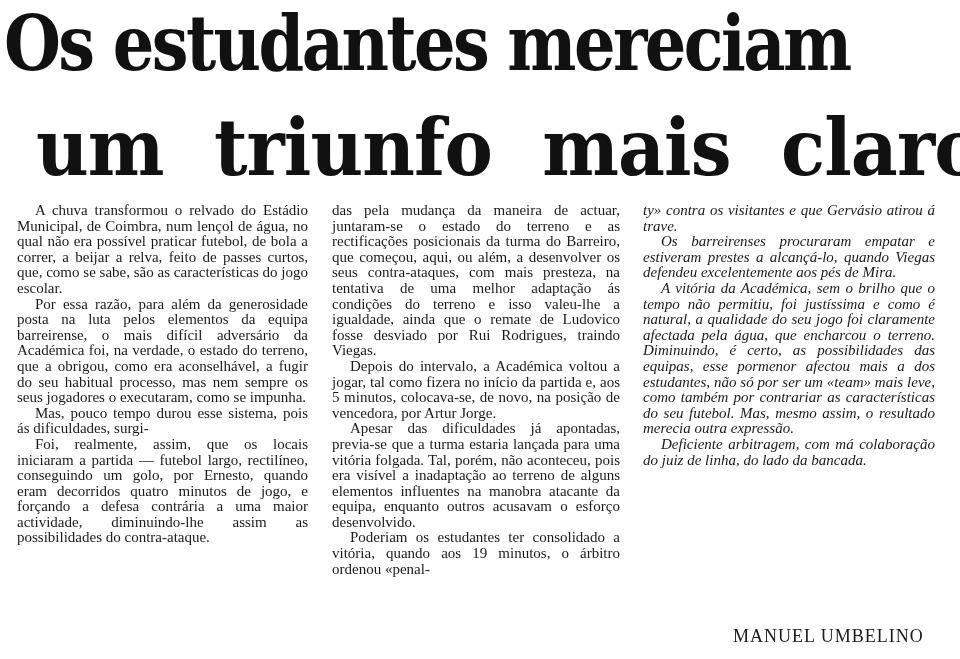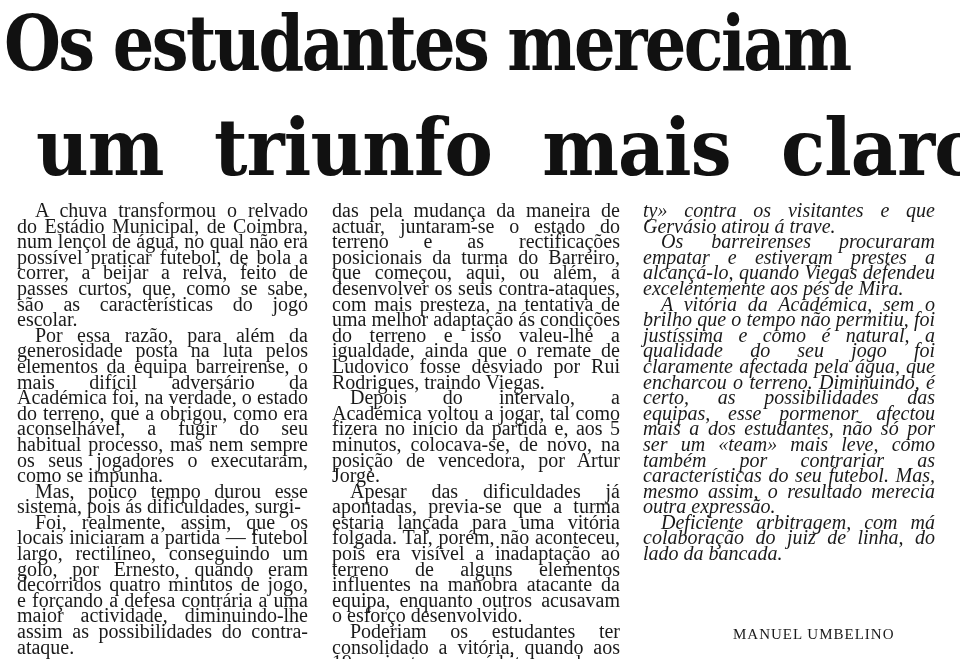--- a/index.html
+++ b/index.html
@@ -1,26 +1,26 @@
 <!DOCTYPE html>
 <html><head>
 <meta charset="utf-8">
 <style>
   html, body { margin:0; padding:0; }
   body { width:960px; height:659px; background:#ffffff; overflow:hidden; position:relative; color:#161616; }
   .headline { position:absolute; left:0; width:960px; font-family:"DejaVu Serif", serif; font-weight:bold; color:#111; white-space:nowrap; }
   .h1 { top:2px; left:4px; font-size:76px; line-height:84px; letter-spacing:-3px; transform:scaleX(0.86); transform-origin:left top; }
   .h2 { top:106px; left:36px; font-size:78px; line-height:84px; letter-spacing:-1px; transform:scaleX(0.93); transform-origin:left top; word-spacing:28px; }
-  .col { position:absolute; top:203px; font-family:"Liberation Serif", serif; font-size:20px; line-height:15.6px; text-align:justify; color:#1a1a1a; }
+  .col { position:absolute; top:203px; font-family:"Liberation Serif", serif; font-size:15px; line-height:15.6px; text-align:justify; color:#1a1a1a; }
   .col p { margin:0; text-indent:18px; }
   .col1 { left:17px; width:291px; }
   .col2 { left:332px; width:288px; }
   .col3 { left:643px; width:292px;font-style:italic; }
   .col2 p.cont, .col3 p.cont, .col1 p.first-noindent { text-indent:0; }
-  .byline { position:absolute; top:626px; left:733px; font-family:"Liberation Serif", serif; font-size:15px; letter-spacing:1px; color:#1a1a1a; }
+  .byline { position:absolute; top:626px; left:733px; font-family:"Liberation Serif", serif; font-size:18px; letter-spacing:1px; color:#1a1a1a; }
 </style>
 </head>
 <body>
 
 <div class="headline h1">Os estudantes mereciam</div>
 <div class="headline h2">um triunfo mais claro</div>
 
 <div class="col col1">
   <p>A chuva transformou o relvado do Estádio Municipal, de Coimbra, num lençol de água, no qual não era possível praticar futebol, de bola a correr, a beijar a relva, feito de passes curtos, que, como se sabe, são as características do jogo escolar.</p>
   <p>Por essa razão, para além da generosidade posta na luta pelos elementos da equipa barreirense, o mais difícil adversário da Académica foi, na verdade, o estado do terreno, que a obrigou, como era aconselhável, a fugir do seu habitual processo, mas nem sempre os seus jogadores o executaram, como se impunha.</p>

